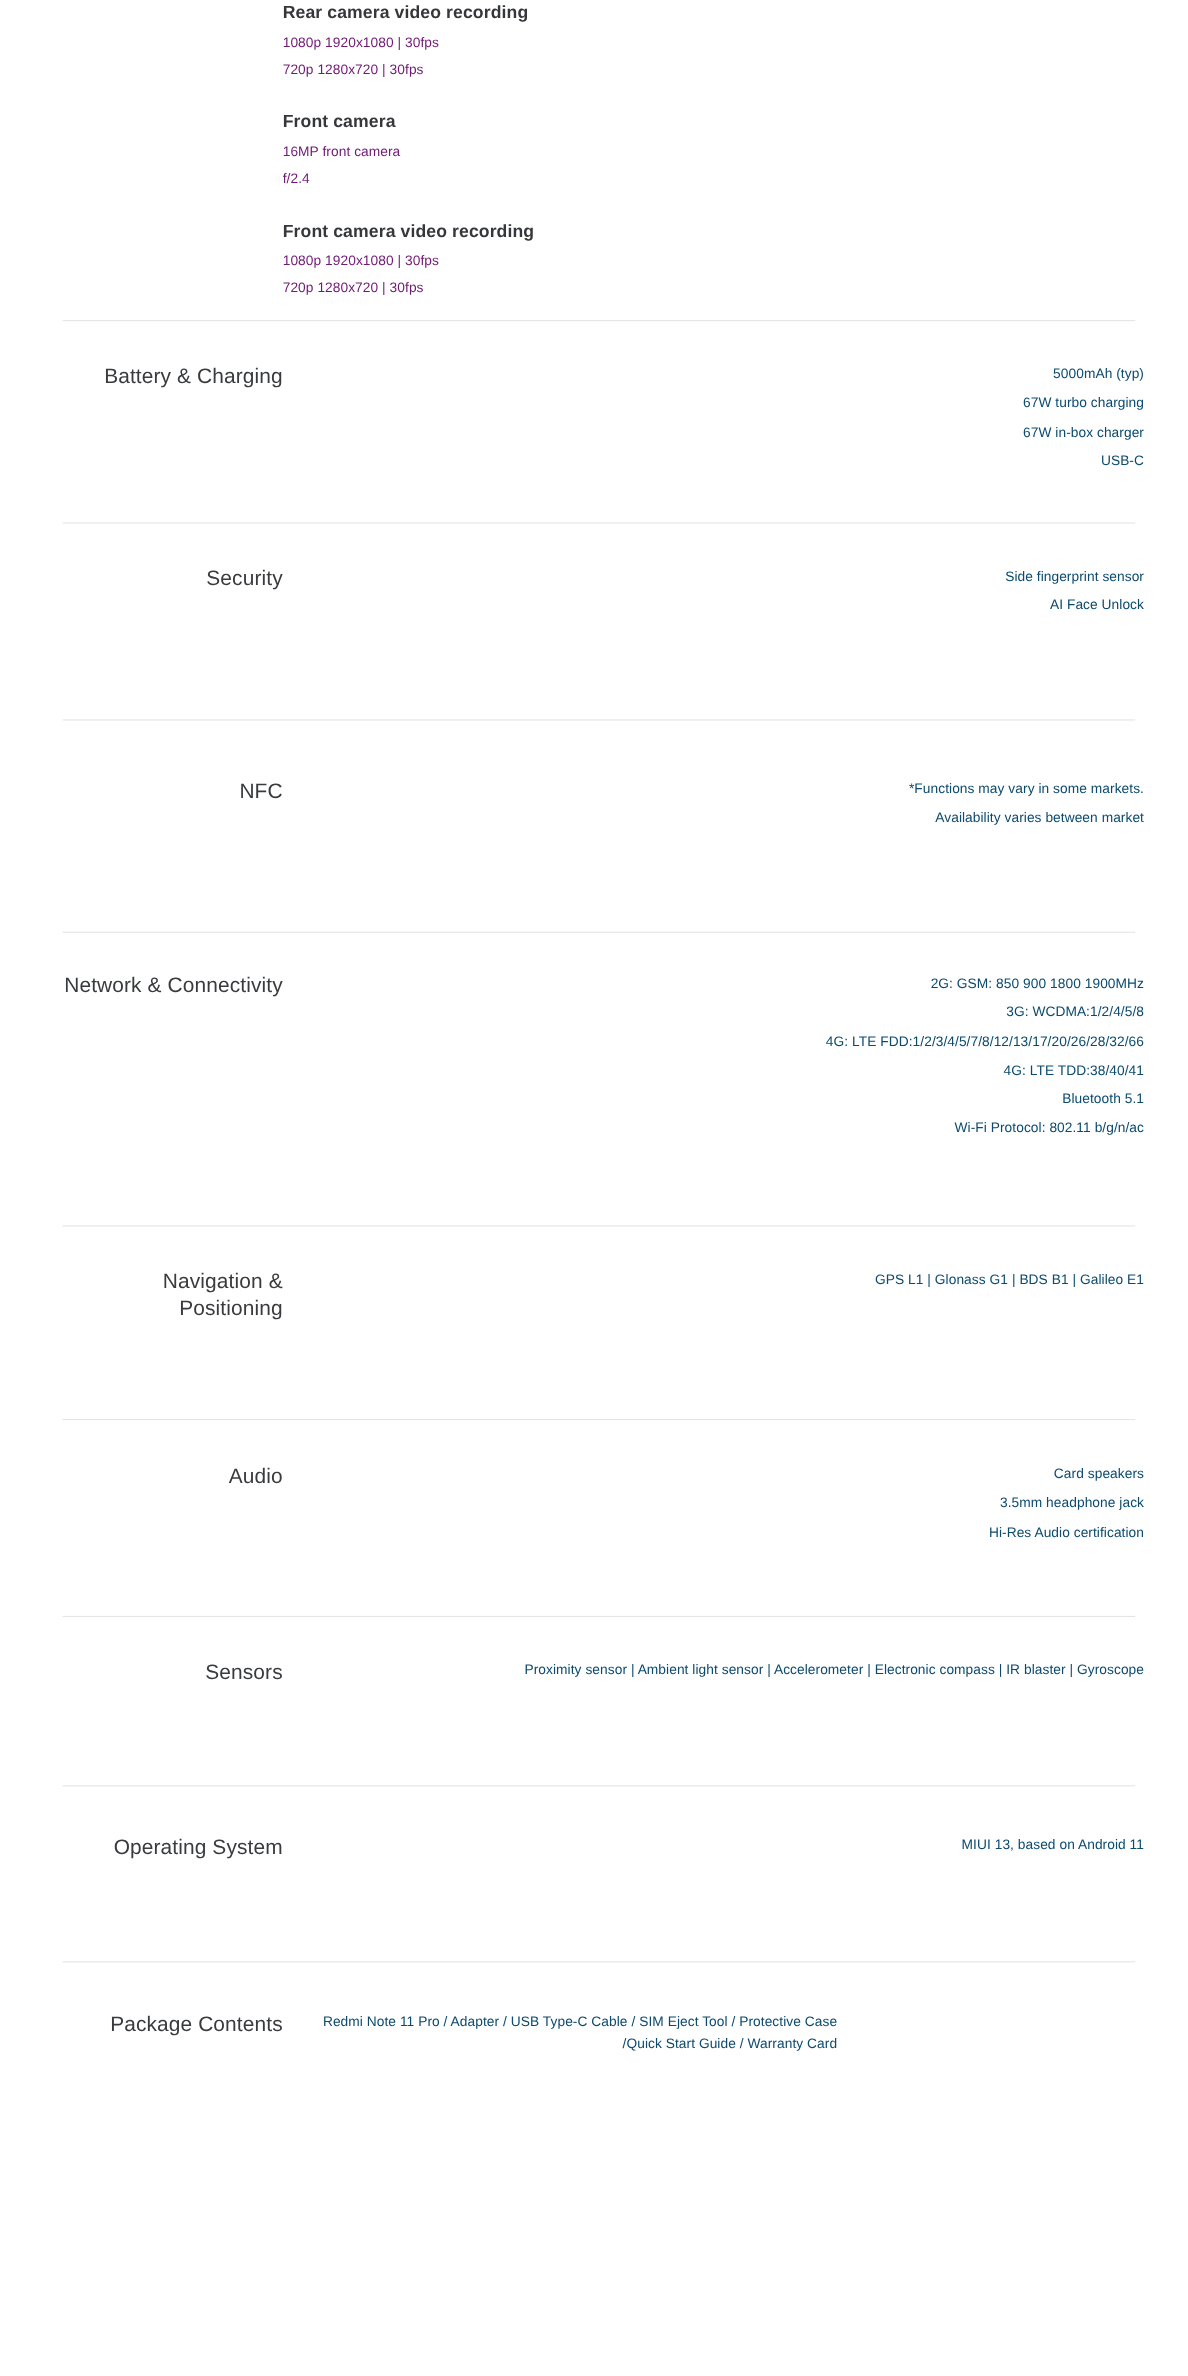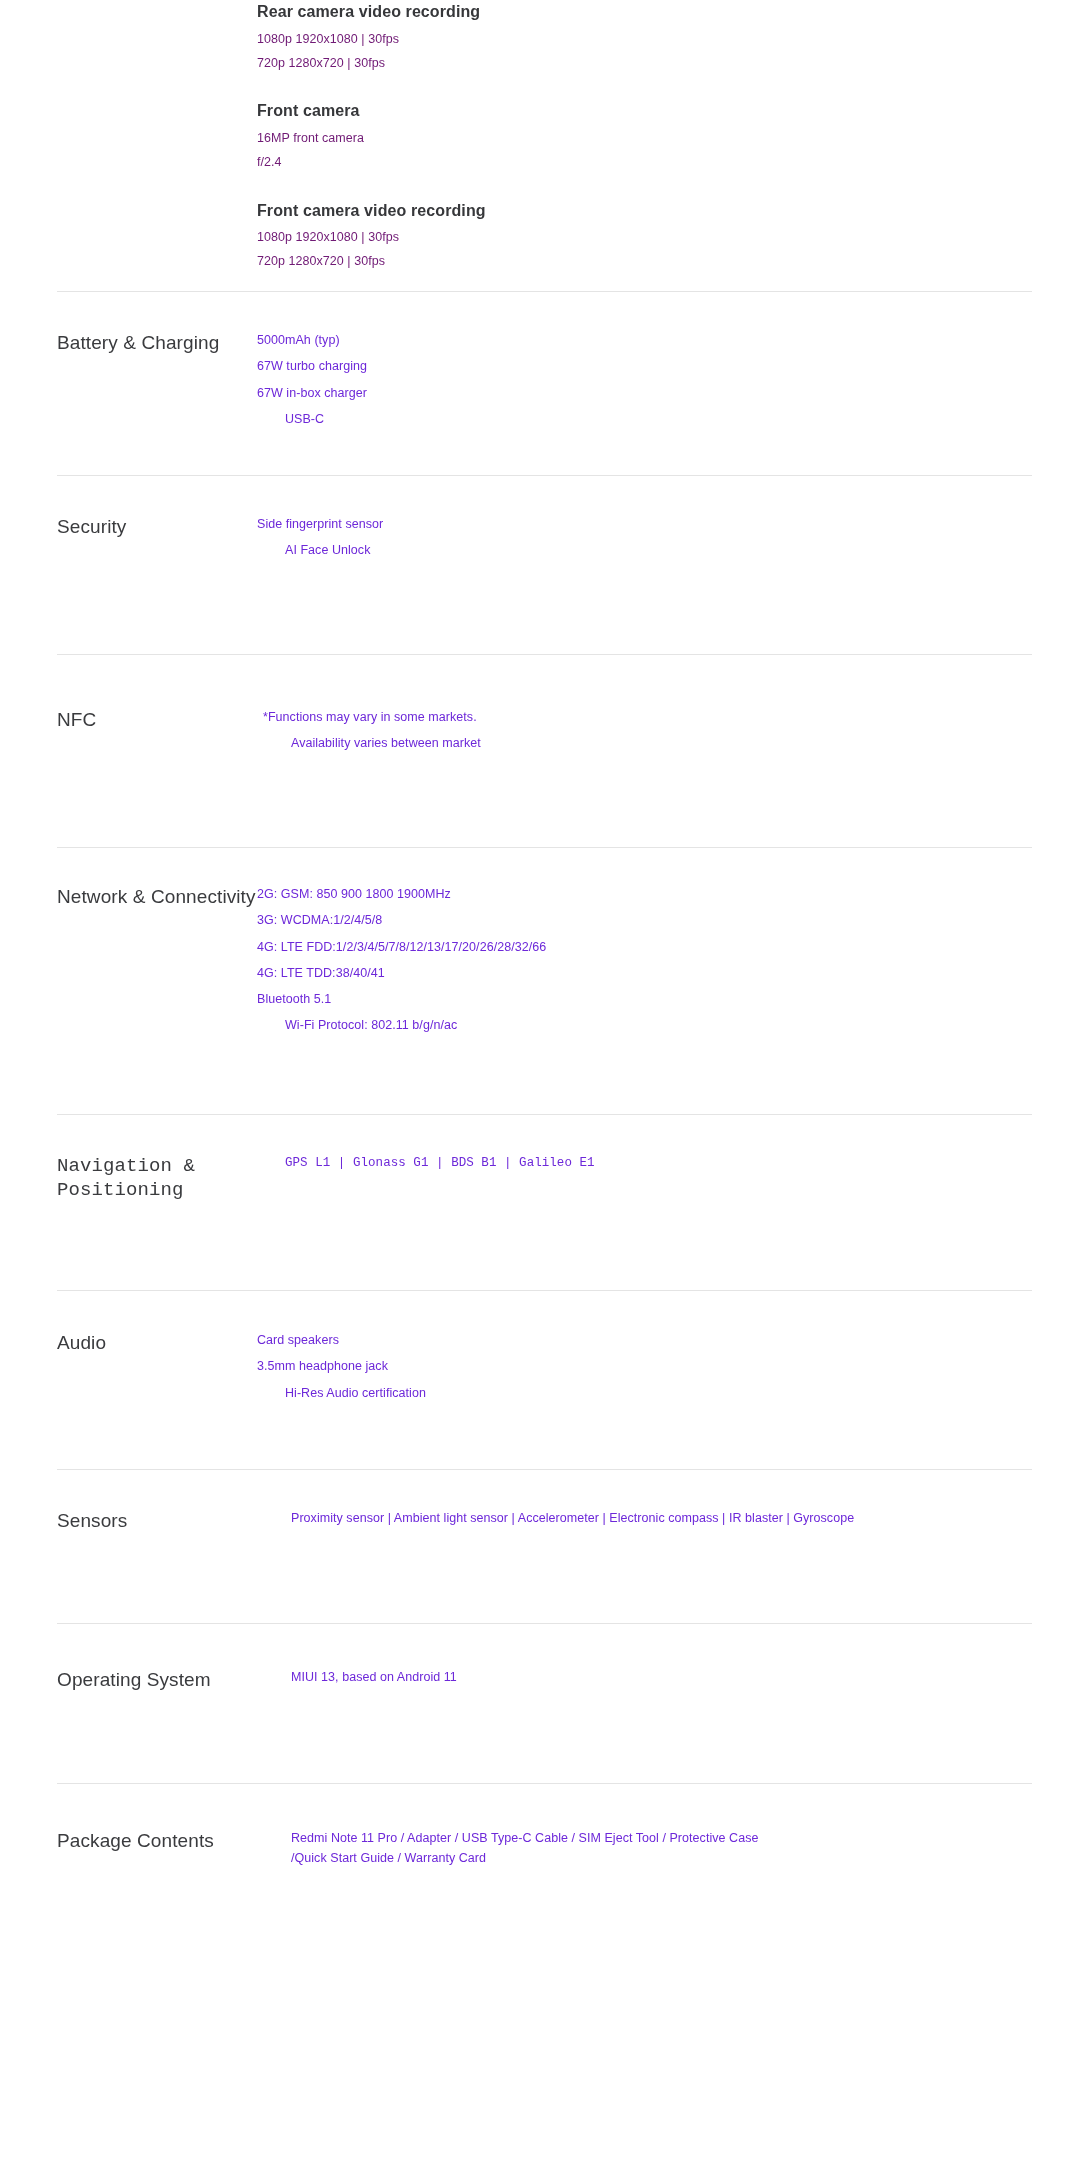--- a/index.html
+++ b/index.html
@@ -50,41 +50,42 @@
   .divider {
     height: 1px;
     background: #e4e4e4;
     margin: 0 48px 0 57px;
     width: 975px;
   }
   .spec-row {
     position: relative;
     display: flex;
     align-items: flex-start;
+    text-align: right;
   }
   .spec-label {
     width: 200px;
     margin-left: 57px;
     flex: none;
     font-size: 19px;
     font-weight: 400;
     color: #3a3b3e;
     line-height: 1.28;
     letter-spacing: .1px;
   }
   .spec-values {
     flex: 1;
     padding-right: 40px;
   }
   .spec-values.offset {
     padding-left: 6px;
   }
   .spec-value {
     font-size: 12.5px;
-    color: #6d28d9;
+    color: #0c4a6e;
     line-height: 1.58;
     margin-bottom: 6.5px;
     letter-spacing: .05px;
   }
   .spec-value:last-child { margin-bottom: 0; margin-left: 28px; }
   .spec-value.wide { max-width: 470px; }
   .spec-value.nowrap { white-space: nowrap; }
 </style>
 </head>
 <body>
@@ -145,21 +146,21 @@
       <div class="spec-value nowrap">2G: GSM: 850 900 1800 1900MHz</div>
       <div class="spec-value nowrap">3G: WCDMA:1/2/4/5/8</div>
       <div class="spec-value nowrap">4G: LTE FDD:1/2/3/4/5/7/8/12/13/17/20/26/28/32/66</div>
       <div class="spec-value nowrap">4G: LTE TDD:38/40/41</div>
       <div class="spec-value nowrap">Bluetooth 5.1</div>
       <div class="spec-value nowrap">Wi-Fi Protocol: 802.11 b/g/n/ac</div>
     </div>
   </div>
 
   <div class="divider"></div>
-  <div class="spec-row" style="height:136px;padding-top:39px;font-family:Liberation Mono, monospace;">
+  <div class="spec-row" style="height:136px;padding-top:39px;">
     <div class="spec-label">Navigation &amp; Positioning</div>
     <div class="spec-values">
       <div class="spec-value nowrap">GPS L1 | Glonass G1 | BDS B1 | Galileo E1</div>
     </div>
   </div>
 
   <div class="divider"></div>
   <div class="spec-row" style="height:138px;padding-top:40px;">
     <div class="spec-label">Audio</div>
     <div class="spec-values">

